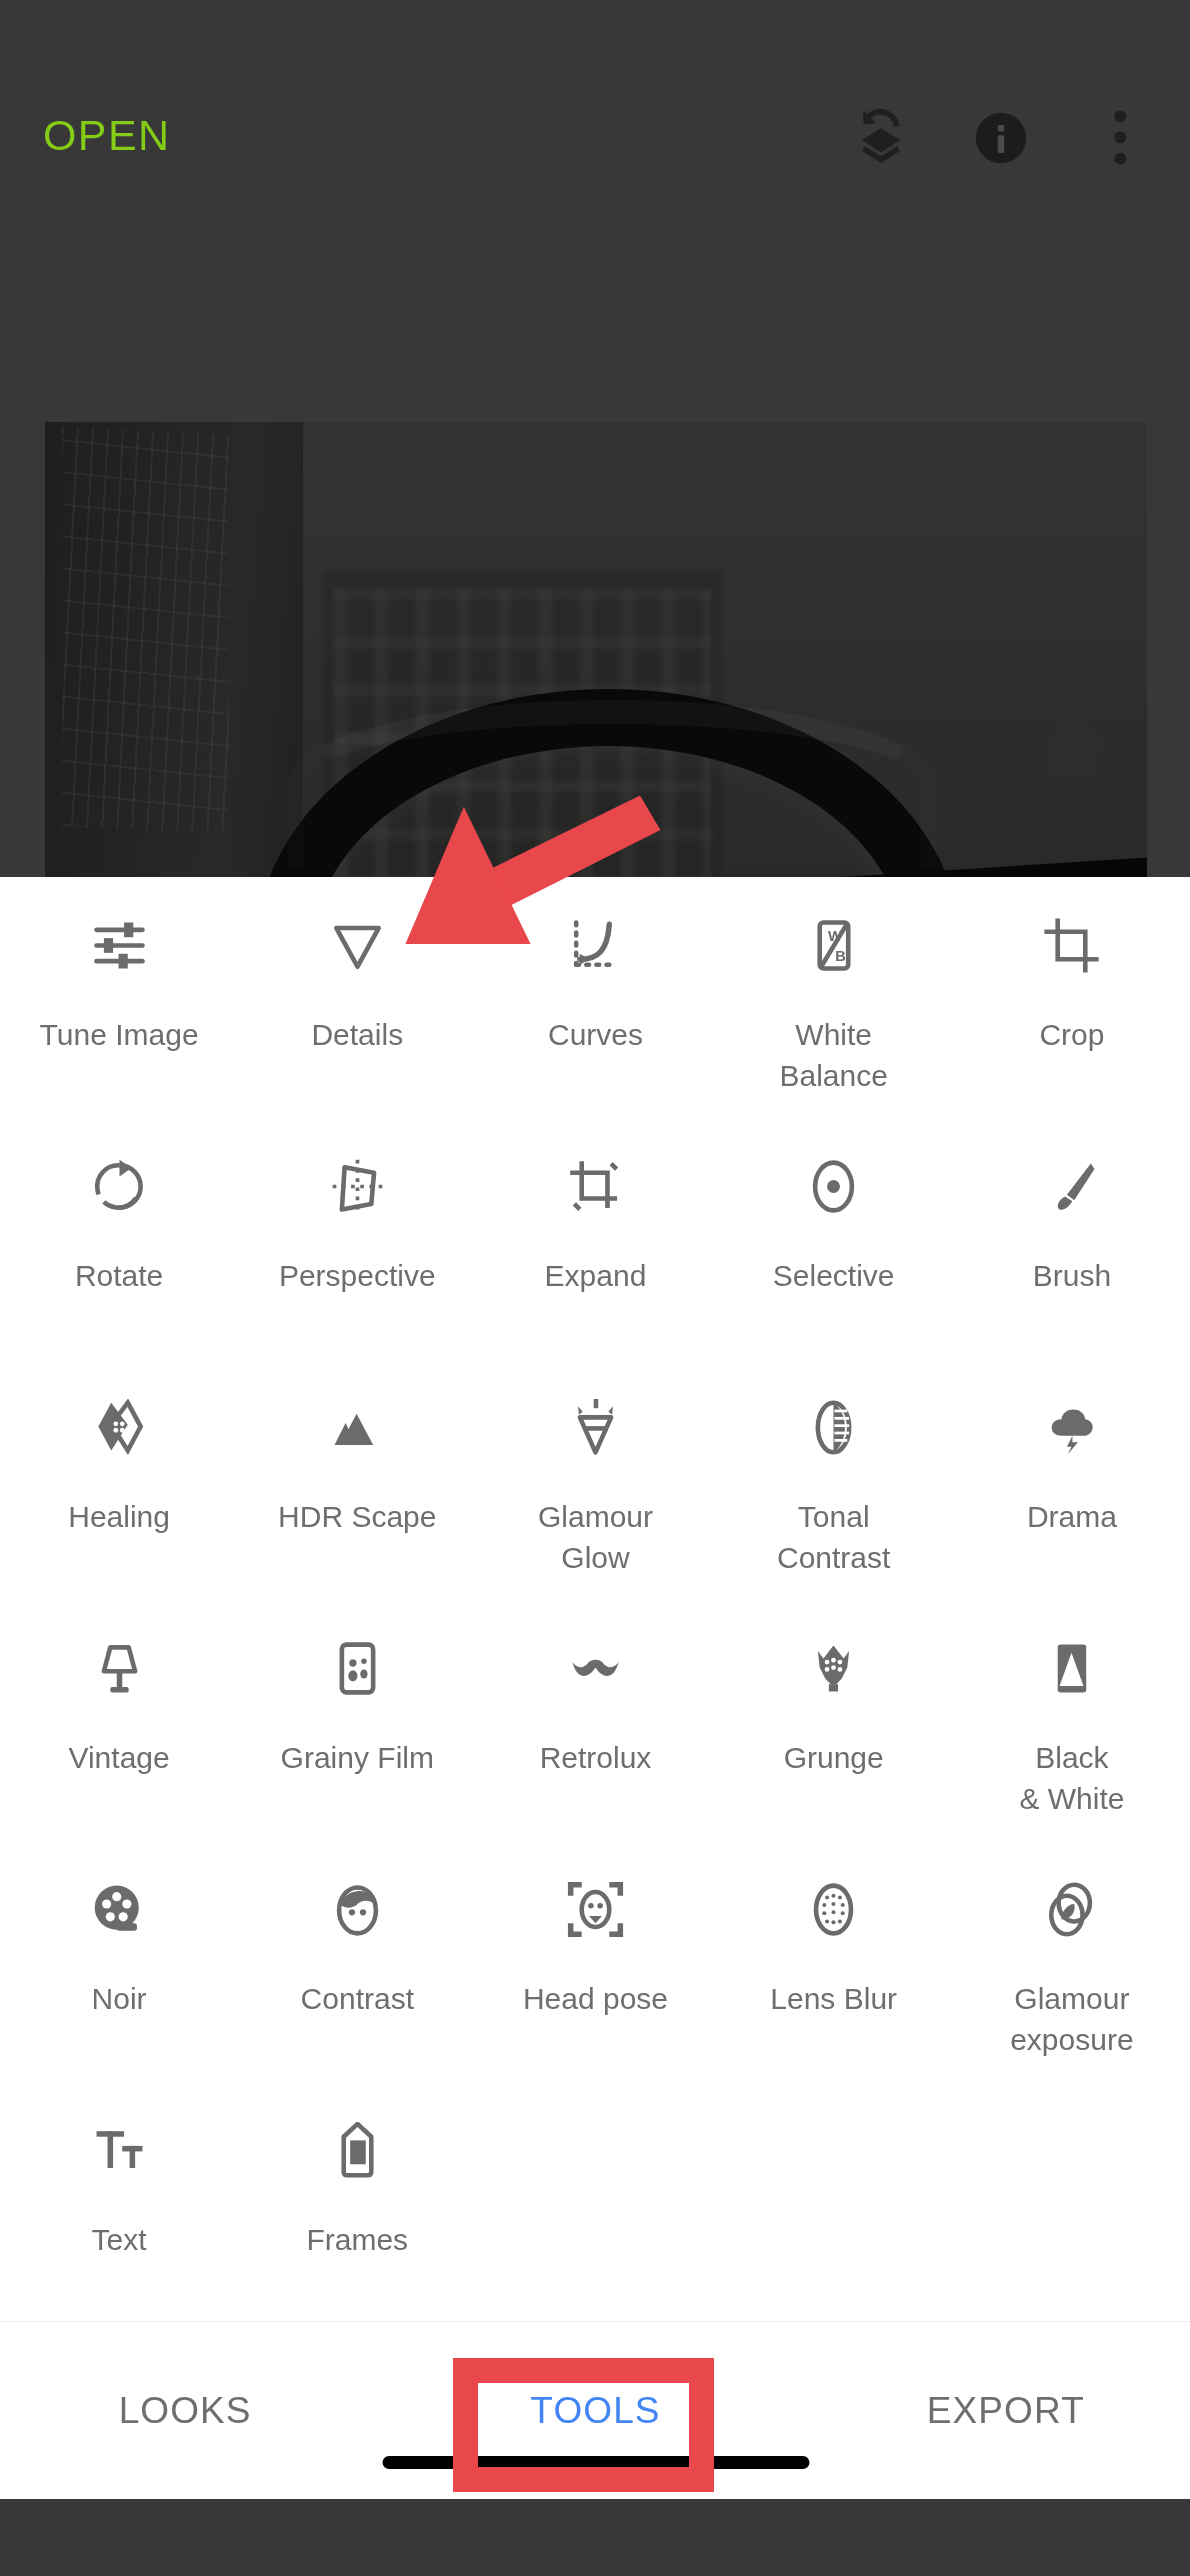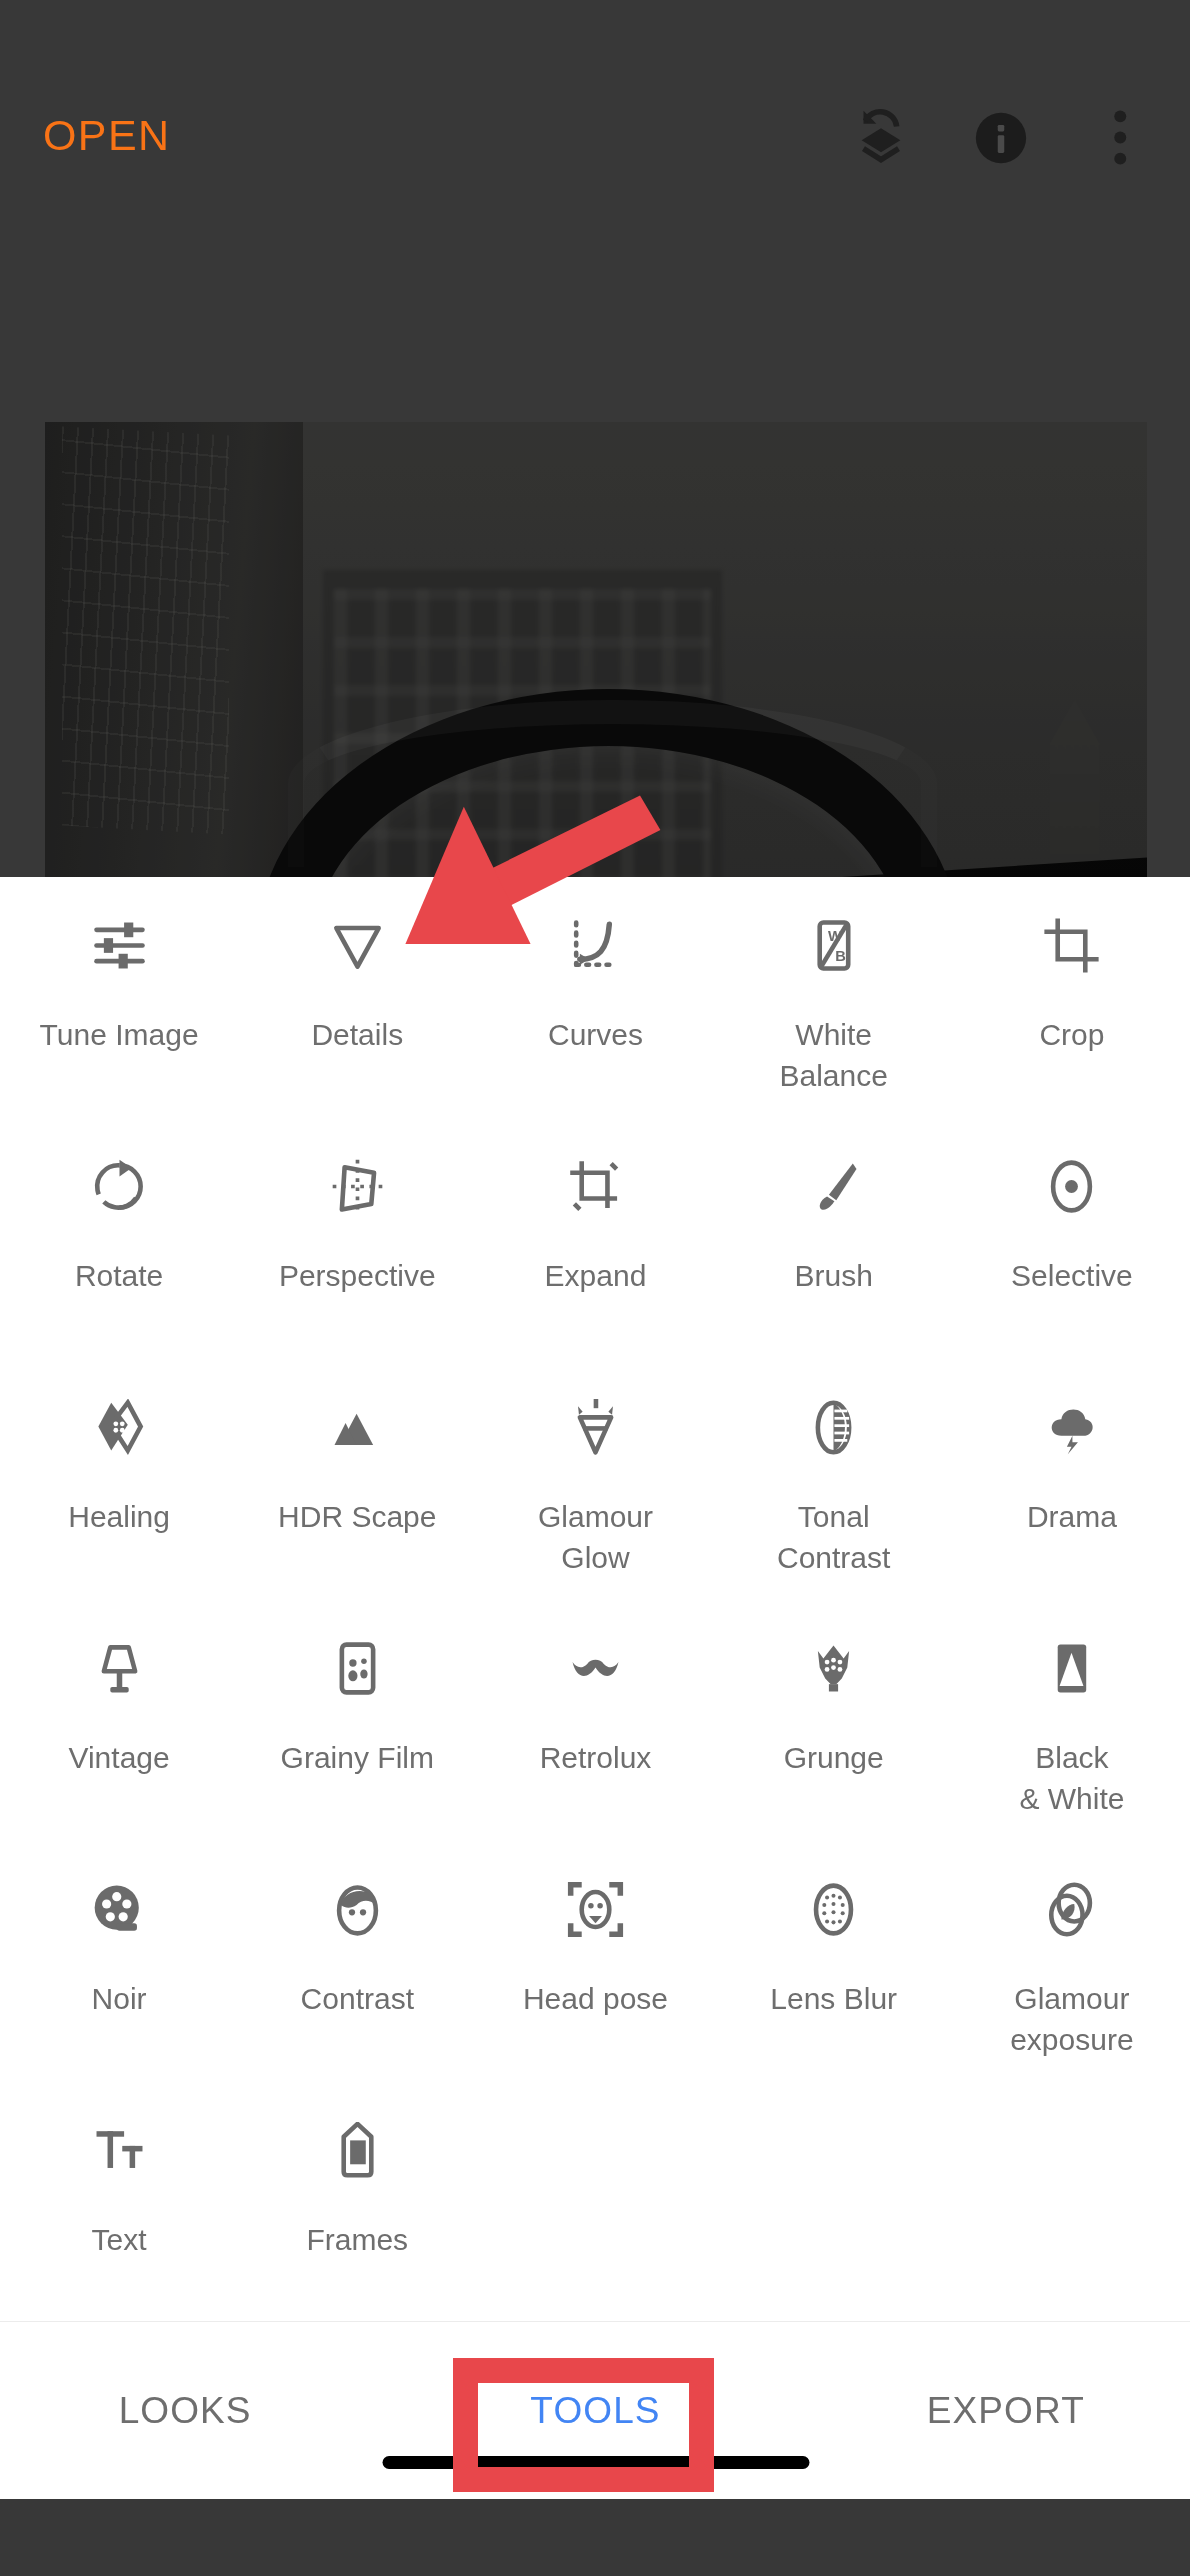--- a/index.html
+++ b/index.html
@@ -17,21 +17,21 @@
     background: #383838;
   }
 
   
   .topbar {
     position: absolute; left: 0; top: 0; width: 1191px; height: 241px;
   }
   .open-label {
     position: absolute; left: 43px; top: 111px;
     font-size: 43px; letter-spacing: 1.4px;
-    color: #f97316; font-weight: 400;
+    color: #84cc16; font-weight: 400;
   }
   .topbar-icons {
     position: absolute; right: 41px; top: 104px;
     display: flex; align-items: center; gap: 61px;
   }
   .tb-icon { width: 59px; height: 67px; display: flex; align-items: center; justify-content: center; }
   .tb-icon svg { display: block; }
 
   
   .photo-wrap {
@@ -323,35 +323,35 @@
             <path d="M48 6 L54 12" stroke="#6b6b6b" stroke-width="5"></path>
             <path d="M8 50 L14 56" stroke="#6b6b6b" stroke-width="5"></path>
           </svg>
         </div>
         <div class="tool-label">Expand</div>
       </div>
 
       <div class="tool-cell">
         <div class="tool-ico">
           <svg width="57" height="57" viewBox="0 0 62 62">
+            <ellipse cx="31" cy="31" rx="20" ry="26" fill="none" stroke="#6b6b6b" stroke-width="5"></ellipse>
+            <circle cx="31" cy="31" r="7" fill="#6b6b6b"></circle>
+          </svg>
+        </div>
+        <div class="tool-label">Selective</div>
+      </div>
+
+      <div class="tool-cell">
+        <div class="tool-ico">
+          <svg width="57" height="57" viewBox="0 0 62 62">
             <path d="M52 6 L26 40 L34 46 L56 12 Z" fill="#6b6b6b"></path>
             <path d="M24 42 C 16 46, 14 54, 18 56 C 24 58, 30 50, 32 47 Z" fill="#6b6b6b"></path>
           </svg>
         </div>
         <div class="tool-label">Brush</div>
-      </div>
-
-      <div class="tool-cell">
-        <div class="tool-ico">
-          <svg width="57" height="57" viewBox="0 0 62 62">
-            <ellipse cx="31" cy="31" rx="20" ry="26" fill="none" stroke="#6b6b6b" stroke-width="5"></ellipse>
-            <circle cx="31" cy="31" r="7" fill="#6b6b6b"></circle>
-          </svg>
-        </div>
-        <div class="tool-label">Selective</div>
       </div>
 
       <div class="tool-cell">
         <div class="tool-ico">
           <svg width="57" height="57" viewBox="0 0 62 62">
             <path d="M22 4 L40 28 L22 56 L8 30 Z" fill="#6b6b6b"></path>
             <path d="M40 4 L54 30 L40 56 L22 28 Z" fill="none" stroke="#6b6b6b" stroke-width="5"></path>
             <circle cx="27" cy="27" r="2.6" fill="#fff"></circle>
             <circle cx="34" cy="27" r="2.6" fill="#fff"></circle>
             <circle cx="27" cy="34" r="2.6" fill="#fff"></circle>

